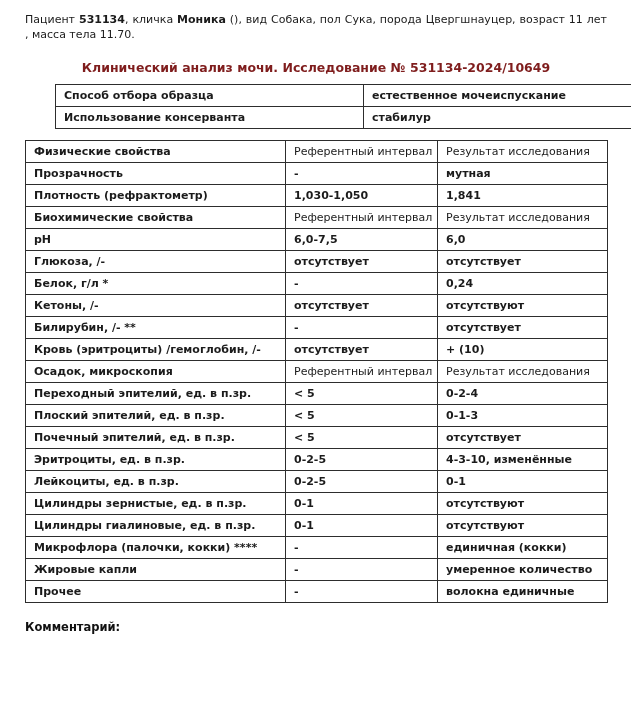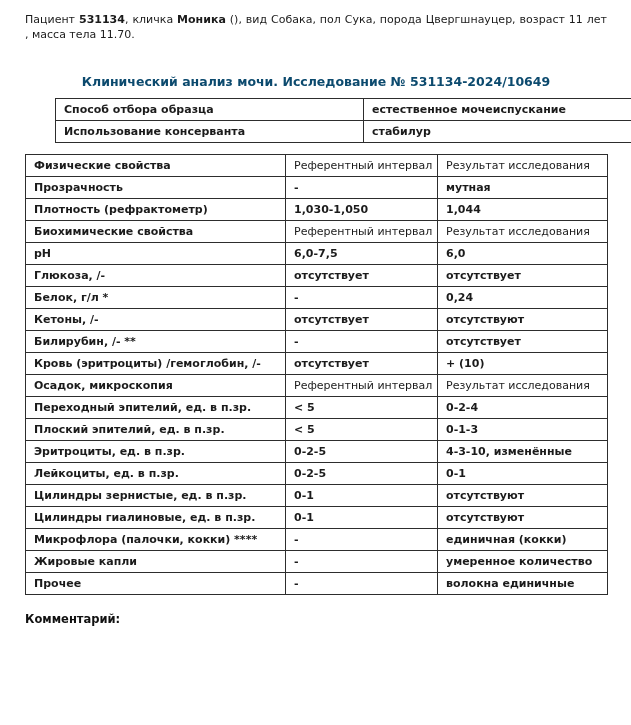--- a/index.html
+++ b/index.html
@@ -20,23 +20,23 @@
     line-height: 15px;
     text-align: justify;
     color: #1b1b1b;
   }
   .patient-info .b { font-weight: bold; }
   .doc-title {
     text-align: center;
     font-weight: bold;
     font-size: 12.5px;
     line-height: 15px;
-    margin-top: 32px;
+    margin-top: 18px;
     margin-bottom: 9px;
-    color: #0c4a6e;
+    color: #7f1d1d;
   }
   table {
     border-collapse: collapse;
     table-layout: fixed;
     width: 582px;
   }
   td {
     border: 1px solid #2d2d2d;
     padding: 3px 8px;
     font-size: 11px;
@@ -102,21 +102,21 @@
           <td class="col-head">Результат исследования</td>
         </tr>
         <tr>
           <td class="cell-label">Прозрачность</td>
           <td class="cell-value">-</td>
           <td class="cell-value">мутная</td>
         </tr>
         <tr>
           <td class="cell-label">Плотность (рефрактометр)</td>
           <td class="cell-value">1,030-1,050</td>
-          <td class="cell-value">1,044</td>
+          <td class="cell-value">1,841</td>
         </tr>
         <tr>
           <td class="section-name">Биохимические свойства</td>
           <td class="col-head">Референтный интервал</td>
           <td class="col-head">Результат исследования</td>
         </tr>
         <tr>
           <td class="cell-label">pH</td>
           <td class="cell-value">6,0-7,5</td>
           <td class="cell-value">6,0</td>
@@ -155,20 +155,25 @@
           <td class="cell-label">Переходный эпителий, ед. в п.зр.</td>
           <td class="cell-value">&lt; 5</td>
           <td class="cell-value">0-2-4</td>
         </tr>
         <tr>
           <td class="cell-label">Плоский эпителий, ед. в п.зр.</td>
           <td class="cell-value">&lt; 5</td>
           <td class="cell-value">0-1-3</td>
         </tr>
         <tr>
+          <td class="cell-label">Почечный эпителий, ед. в п.зр.</td>
+          <td class="cell-value">&lt; 5</td>
+          <td class="cell-value">отсутствует</td>
+        </tr>
+        <tr>
           <td class="cell-label">Эритроциты, ед. в п.зр.</td>
           <td class="cell-value">0-2-5</td>
           <td class="cell-value">4-3-10, изменённые</td>
         </tr>
         <tr>
           <td class="cell-label">Лейкоциты, ед. в п.зр.</td>
           <td class="cell-value">0-2-5</td>
           <td class="cell-value">0-1</td>
         </tr>
         <tr>

